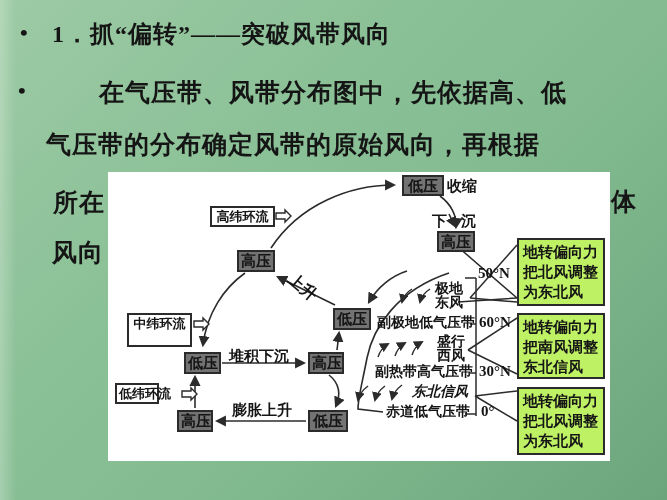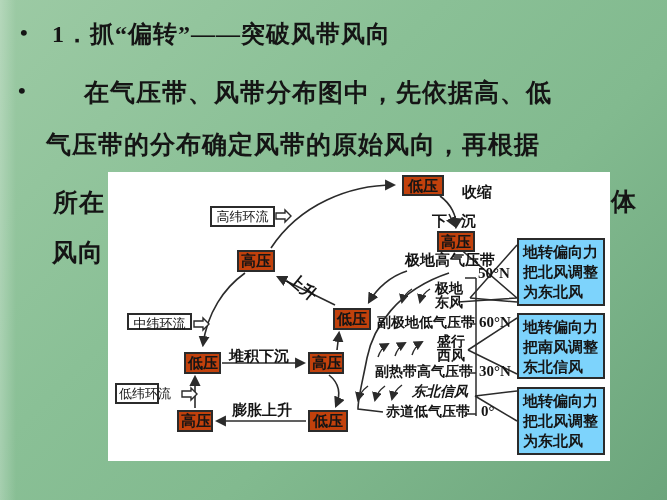--- a/index.html
+++ b/index.html
@@ -16,51 +16,51 @@
   }
   .abs{position:absolute; white-space:nowrap;}
   .bullet{font-size:22px; font-weight:bold; line-height:1;}
   .slide-title{font-size:24px; font-weight:bold; letter-spacing:1px;}
   .slide-body{font-size:25px; font-weight:bold; letter-spacing:1px;}
   .panel{
     position:absolute; left:108px; top:172px; width:502px; height:289px;
     background:#ffffff;
   }
   .pbox{
-    position:absolute; box-sizing:border-box; border:2px solid #2b2b2b; background:#c2410c;
+    position:absolute; box-sizing:border-box; border:2px solid #2b2b2b; background:#737373;
     font-size:15px; font-weight:bold; text-align:center; line-height:17px; white-space:nowrap;
     padding:1px 2px;
   }
   .cbox{ 
     position:absolute; box-sizing:border-box; border:2px solid #2b2b2b; background:#fff;
-    font-size:13px; font-weight:normal; text-align:center; line-height:15px; white-space:nowrap;
+    font-size:13px; font-weight:bold; text-align:center; line-height:15px; white-space:nowrap;
     padding:1px 2px;
   }
   .lbl{position:absolute; font-weight:bold; white-space:nowrap; line-height:1.1;}
   .f15{font-size:15px;}
   .f14{font-size:14px;}
   .wind2{font-size:14px; text-align:left; line-height:14px; white-space:nowrap;}
   .rot{transform:rotate(40deg); transform-origin:left top; font-size:16px;}
   .callout{
     position:absolute; left:409px; width:88px; box-sizing:border-box;
-    border:2px solid #2b2b2b; background:#7dd3fc; padding:2px 4px;
+    border:2px solid #2b2b2b; background:#bef264; padding:2px 4px;
     font-size:15px; font-weight:bold; line-height:20px; white-space:nowrap;
   }
   svg.overlay{position:absolute; left:0; top:0;}
 </style>
 </head>
 <body>
 
 <div class="stage">
 
   <div class="abs bullet" style="left:20px; top:22px;">•</div>
   <div class="abs slide-title" style="left:52px; top:18px;">1．抓“偏转”——突破风带风向</div>
 
   <div class="abs bullet" style="left:18px; top:80px;">•</div>
-  <div class="abs slide-body" style="left:84px; top:76px;">在气压带、风带分布图中，先依据高、低</div>
+  <div class="abs slide-body" style="left:99px; top:76px;">在气压带、风带分布图中，先依据高、低</div>
   <div class="abs slide-body" style="left:46px; top:128px;">气压带的分布确定风带的原始风向，再根据</div>
   <div class="abs slide-body" style="left:53px; top:186px;">所在</div>
   <div class="abs slide-body" style="left:611px; top:185px;">体</div>
   <div class="abs slide-body" style="left:52px; top:236px;">风向</div>
 
   <div class="panel">
 
     <svg class="overlay" width="502" height="289" viewBox="0 0 502 289">
       <defs>
         <marker id="ah" viewBox="0 0 10 10" refX="8" refY="5" markerWidth="7" markerHeight="7" orient="auto-start-reverse">
@@ -123,40 +123,39 @@
       </g>
 
       <g fill="#fff" stroke="#2b2b2b" stroke-width="1.4">
         <path transform="translate(168,38)" d="M0,3 H9 V0 L15,6 L9,12 V9 H0 Z"></path>
         <path transform="translate(86,146)" d="M0,3 H9 V0 L15,6 L9,12 V9 H0 Z"></path>
         <path transform="translate(74,216)" d="M0,3 H9 V0 L15,6 L9,12 V9 H0 Z"></path>
       </g>
     </svg>
 
     <div class="cbox" style="left:102px; top:34px; width:65px; height:21px;">高纬环流</div>
-    <div class="cbox" style="left:19px; top:141px; width:65px; height:17px;">中纬环流</div>
+    <div class="cbox" style="left:19px; top:141px; width:65px; height:34px;">中纬环流</div>
     <div class="cbox" style="left:7px; top:211px; width:44px; height:21px;">低纬环流</div>
 
     <div class="pbox" style="left:294px; top:3px; width:42px; height:21px;">低压</div>
     <div class="pbox" style="left:329px; top:59px; width:38px; height:21px;">高压</div>
     <div class="pbox" style="left:129px; top:78px; width:38px; height:22px;">高压</div>
     <div class="pbox" style="left:225px; top:136px; width:38px; height:22px;">低压</div>
     <div class="pbox" style="left:76px; top:180px; width:37px; height:22px;">低压</div>
     <div class="pbox" style="left:200px; top:180px; width:36px; height:22px;">高压</div>
     <div class="pbox" style="left:69px; top:238px; width:36px; height:22px;">高压</div>
     <div class="pbox" style="left:200px; top:238px; width:40px; height:22px;">低压</div>
 
-    <div class="lbl f15" style="left:339px; top:12px;margin-left:15px;">收缩</div>
+    <div class="lbl f15" style="left:339px; top:6px;">收缩</div>
     <div class="lbl f15" style="left:324px; top:41px;">下</div>
     <div class="lbl f15" style="left:353px; top:41px;">沉</div>
     <div class="lbl rot" style="left:188px; top:98px;">上升</div>
     <div class="lbl f15" style="left:121px; top:176px;">堆积下沉</div>
     <div class="lbl f15" style="left:124px; top:230px;">膨胀上升</div>
 
-    <div class="lbl f15" style="left:297px; top:80px;">极地高气压带</div>
     <div class="lbl f14" style="left:269px; top:143px;">副极地低气压带</div>
     <div class="lbl f14" style="left:267px; top:192px;">副热带高气压带</div>
     <div class="lbl f14" style="left:278px; top:232px;">赤道低气压带</div>
 
     <div class="lbl wind2" style="left:327px; top:110px; width:34px;">
       <div>极地</div>
       <div>东风</div>
     </div>
     <div class="lbl wind2" style="left:329px; top:163px; width:34px;">
       <div>盛行</div>

